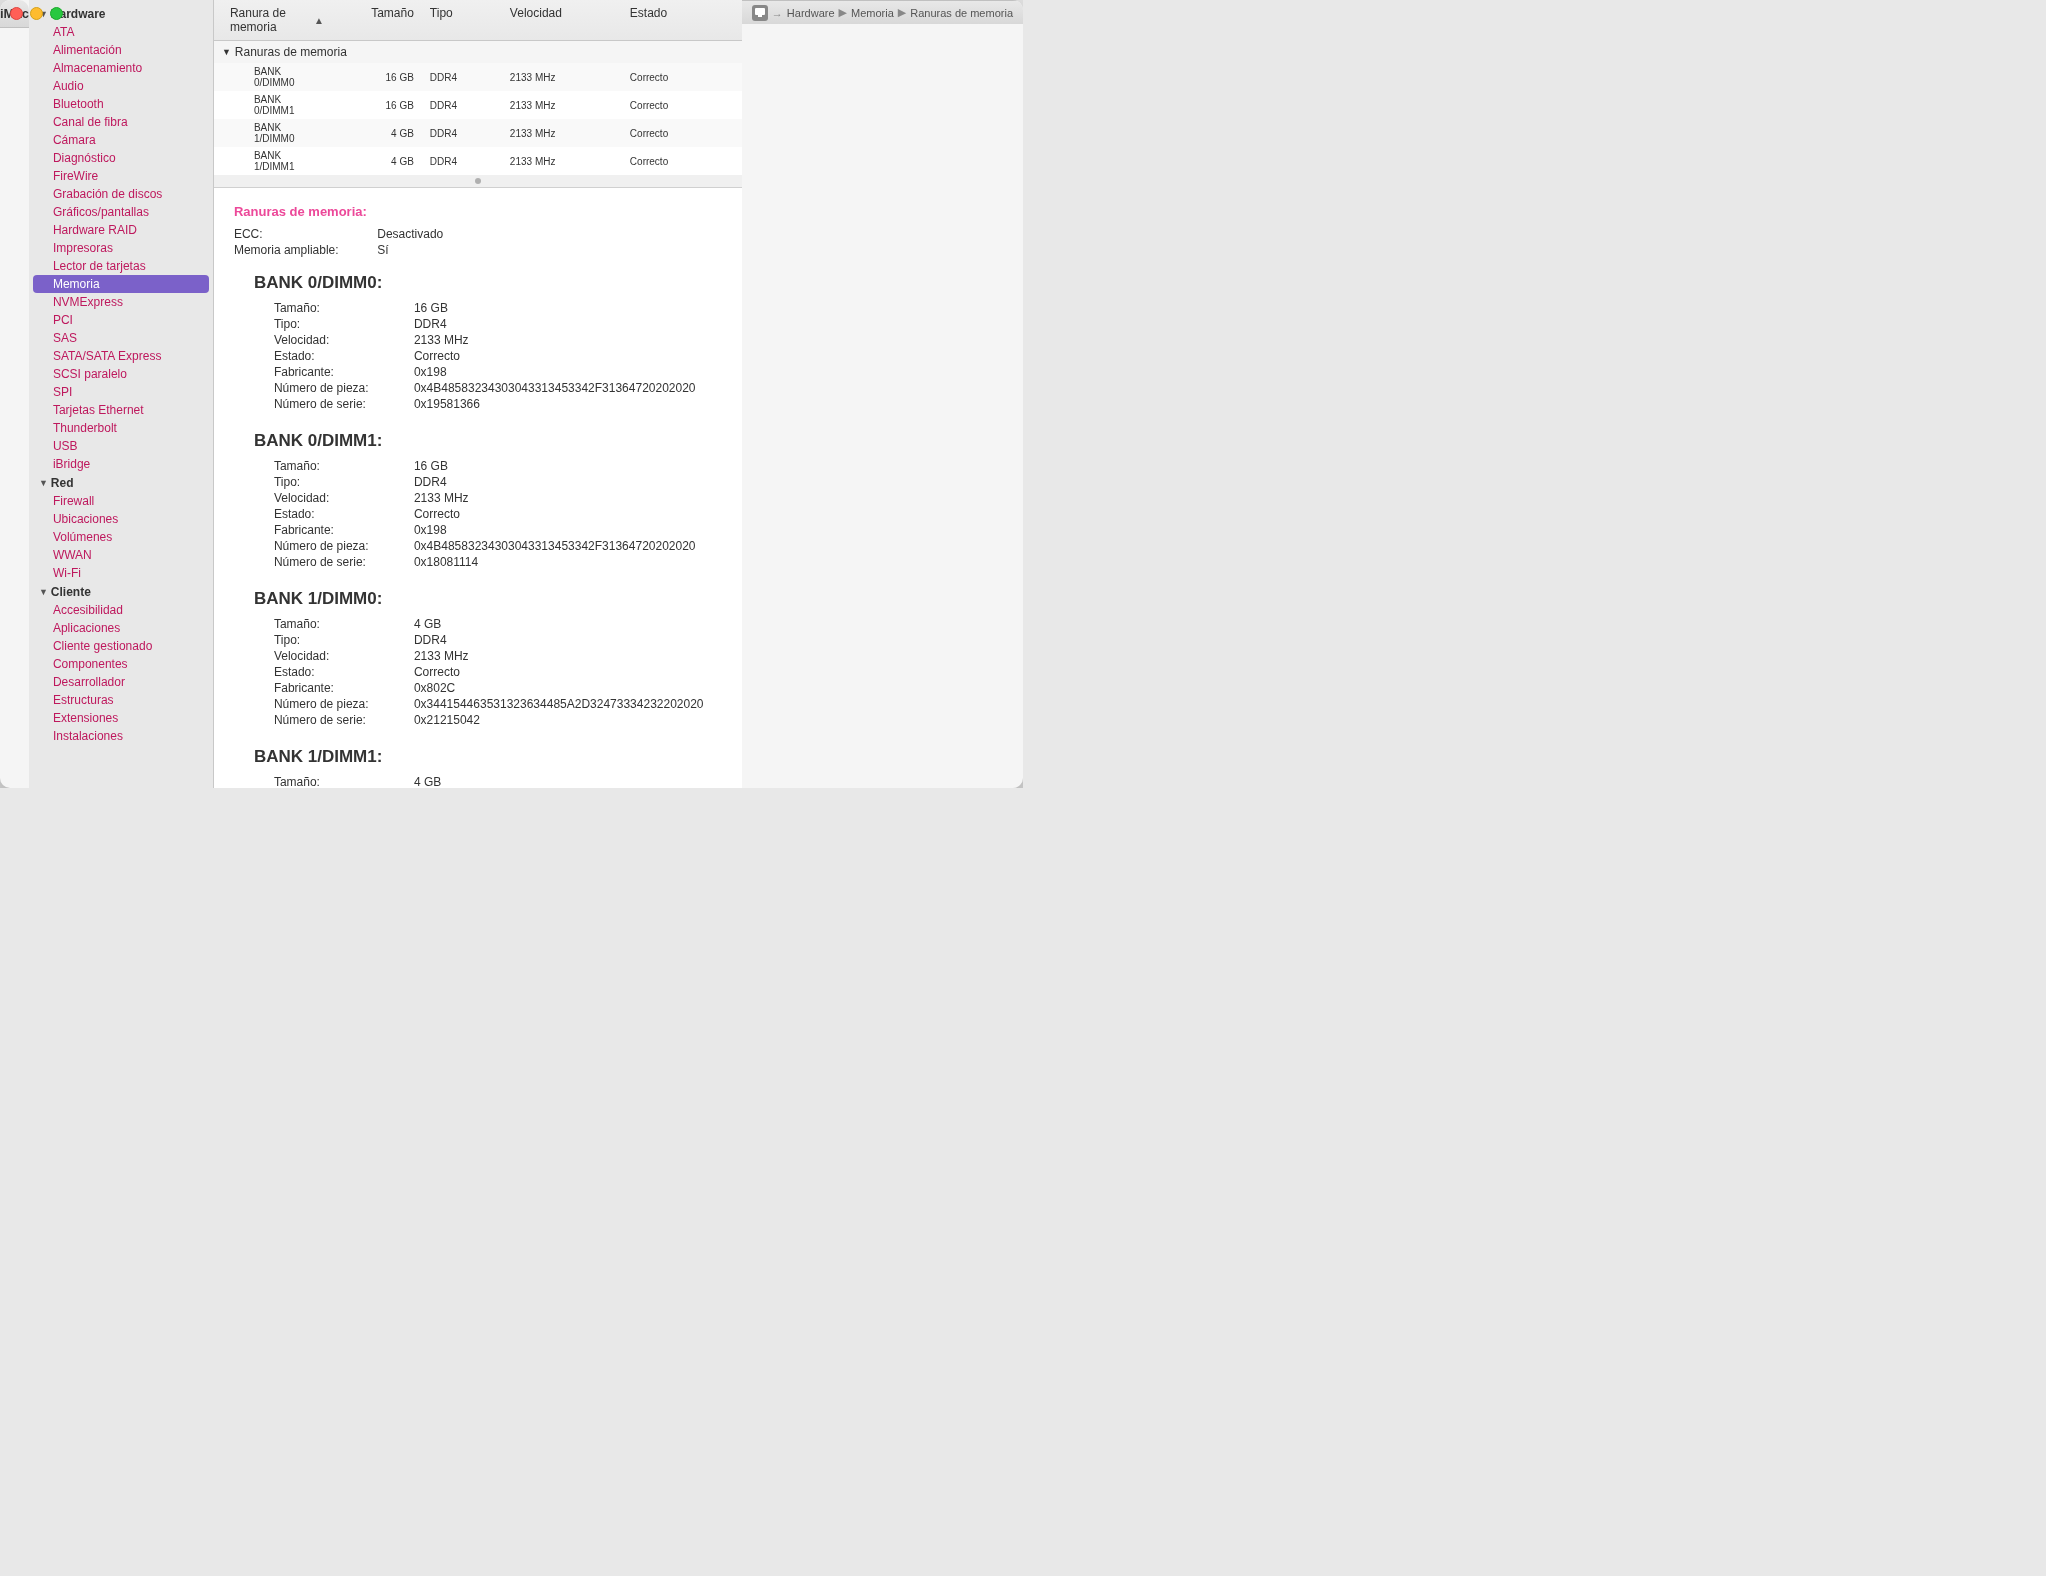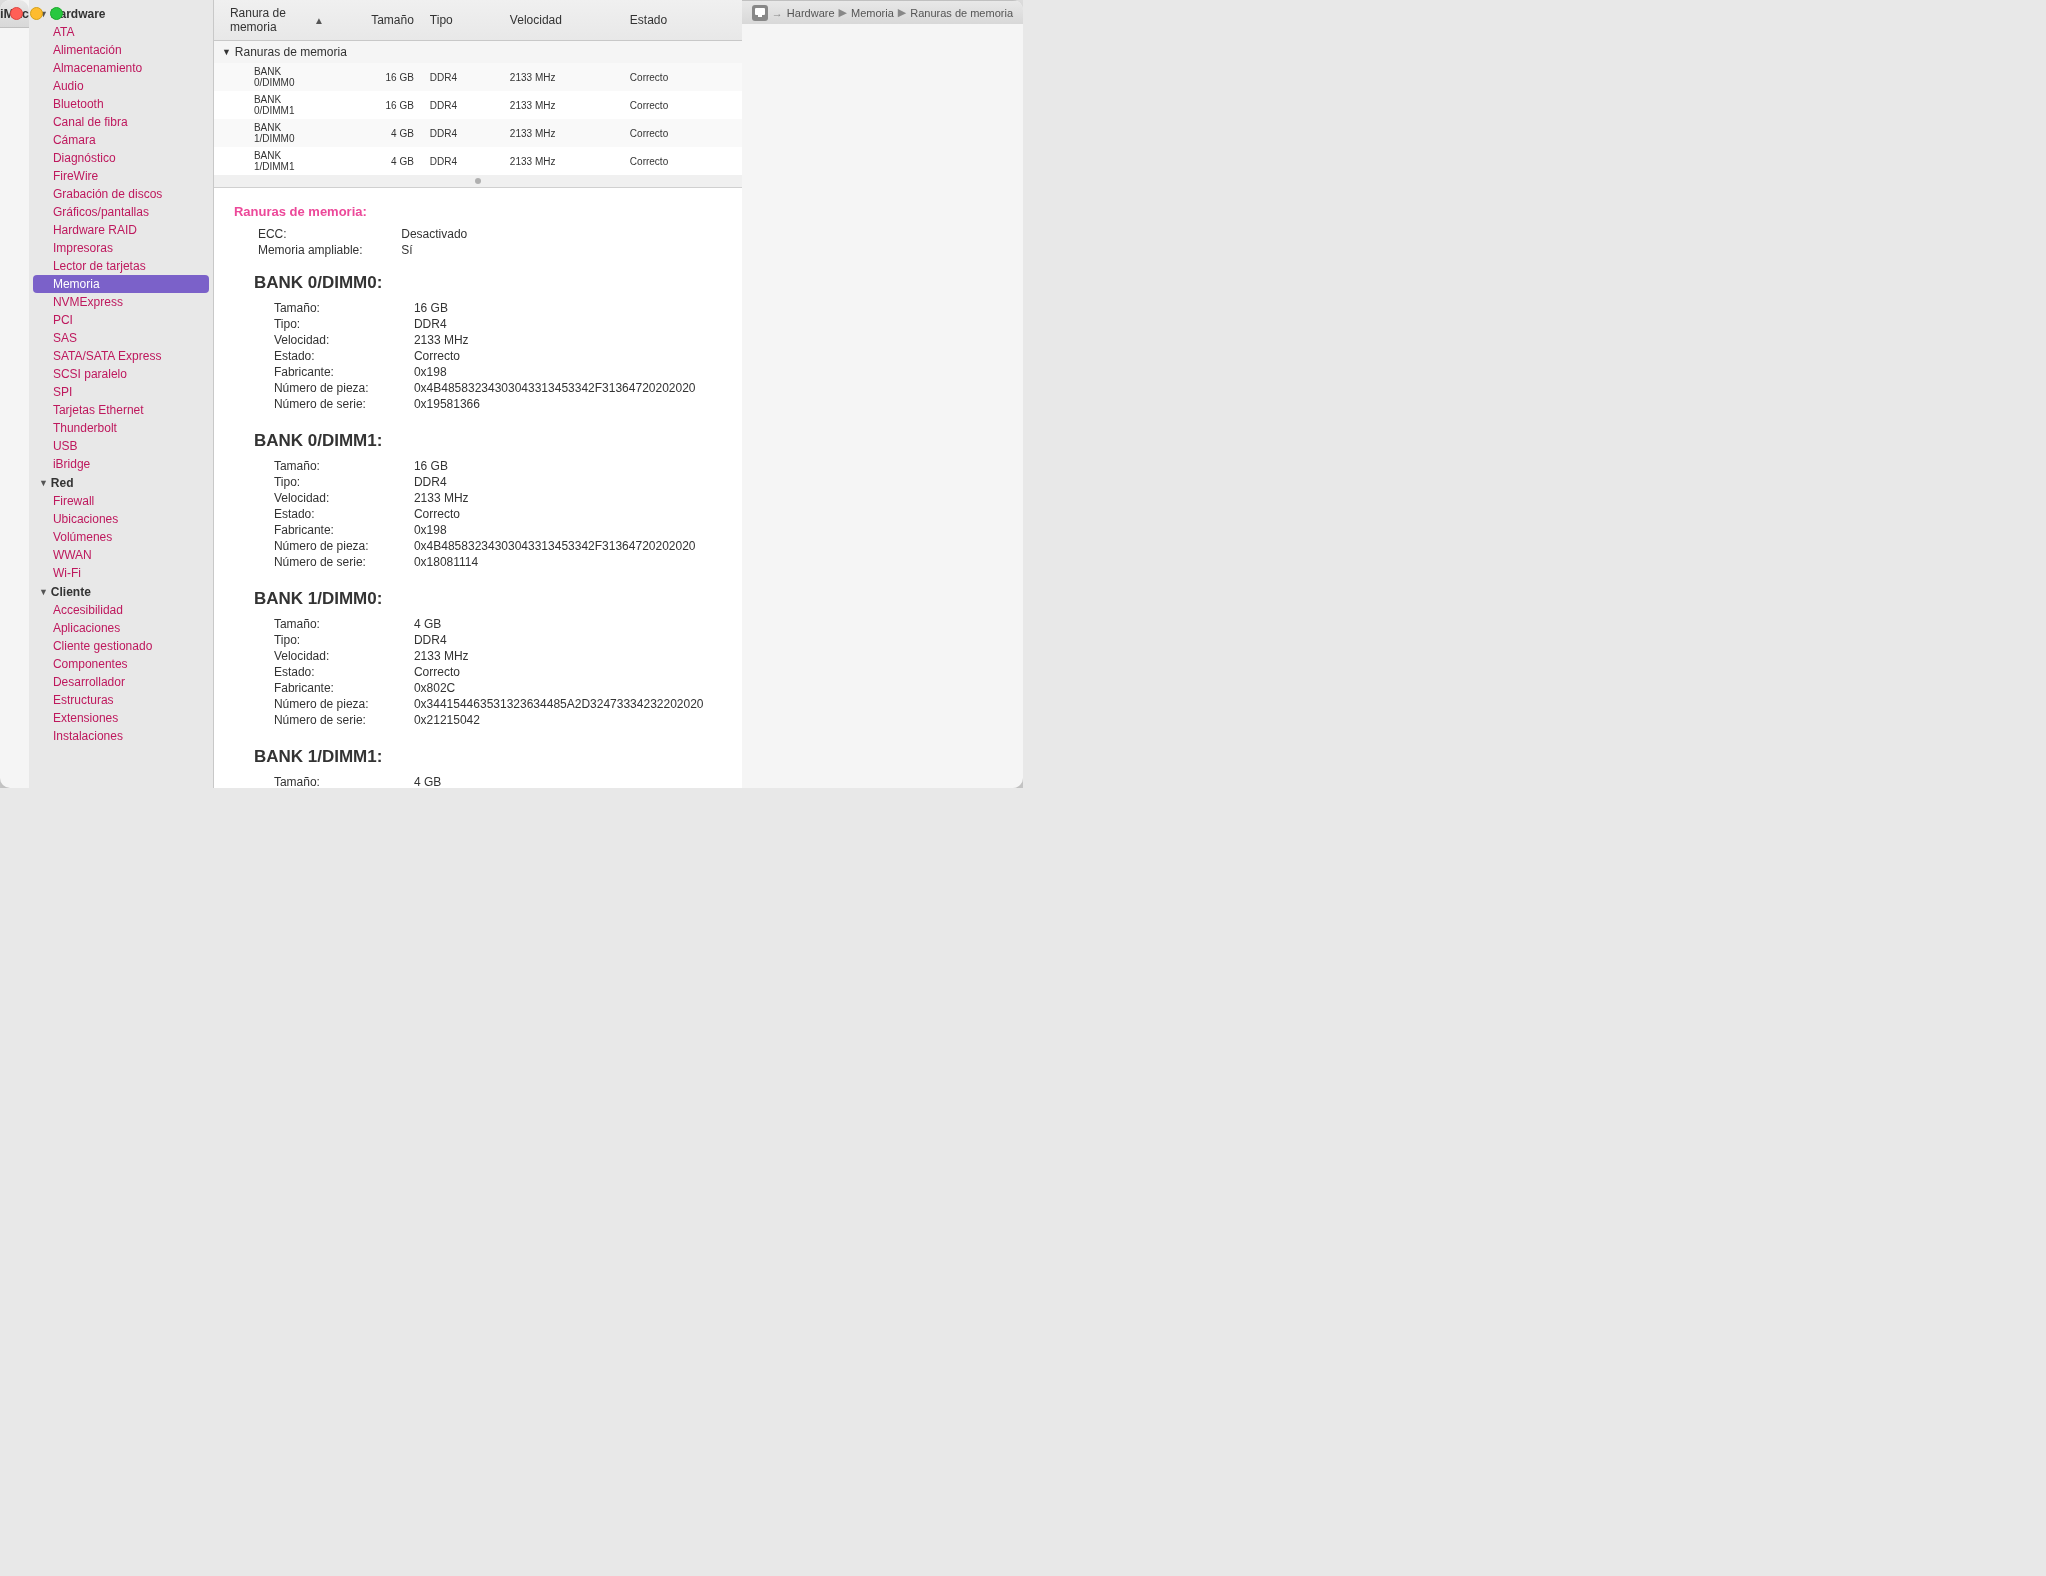--- a/index.html
+++ b/index.html
@@ -23,21 +23,21 @@
     .sidebar::-webkit-scrollbar-thumb { background: #b0b0b0; border-radius: 3px; }
     
     .sidebar-group-header { padding: 3px 8px 2px 10px; font-size: 12px; font-weight: 700; color: #333; display: flex; align-items: center; gap: 3px; cursor: pointer; }
     .sidebar-group-header .triangle { font-size: 9px; color: #555; }
     
     .sidebar-item { padding: 2px 8px 2px 20px; font-size: 12px; color: #be185d; cursor: pointer; border-radius: 4px; margin: 0 4px; }
     .sidebar-item.active { background: #7b61c9; color: white; }
     
     
     .main-panel { flex: 1; display: flex; flex-direction: column; overflow: hidden; background: white; }
-    .table-header { display: flex; align-items: center; background: linear-gradient(to bottom, #f0f0f0, #e8e8e8); border-bottom: 1px solid #c8c8c8; padding: 4px 0; }
+    .table-header { display: flex; background: linear-gradient(to bottom, #f0f0f0, #e8e8e8); border-bottom: 1px solid #c8c8c8; padding: 4px 0; }
     .table-header-cell { font-size: 12px; color: #333; padding: 2px 8px; font-weight: 500; }
     .table-header-cell.name { flex: 1; padding-left: 16px; display: flex; align-items: center; gap: 4px; }
     .table-header-cell.size { width: 90px; text-align: right; }
     .table-header-cell.type { width: 80px; }
     .table-header-cell.speed { width: 120px; }
     .table-header-cell.status { width: 120px; }
     .sort-arrow { font-size: 10px; color: #555; }
     
     .table-group-row { display: flex; align-items: center; background: #f5f5f5; padding: 2px 0; }
     .table-group-label { font-size: 12px; color: #333; padding: 2px 8px; display: flex; align-items: center; gap: 4px; font-weight: 500; }
@@ -61,21 +61,21 @@
     .scroll-dot { width: 6px; height: 6px; border-radius: 50%; background: #b0b0b0; }
     
     
     .detail-area { flex: 1; overflow-y: auto; padding: 16px 20px; }
     .detail-area::-webkit-scrollbar { width: 10px; }
     .detail-area::-webkit-scrollbar-track { background: #f0f0f0; }
     .detail-area::-webkit-scrollbar-thumb { background: #c0c0c0; border-radius: 5px; }
     
     .detail-section-title { font-size: 13px; font-weight: 700; color: #ec4899; margin-bottom: 8px; }
     
-    .detail-meta { margin-bottom: 16px; margin-left: 24px; }
+    .detail-meta { margin-bottom: 16px; }
     .detail-meta-row { font-size: 12px; color: #333; margin-bottom: 2px; }
     .detail-meta-label { display: inline-block; width: 140px; }
     
     .bank-section { margin-bottom: 20px; }
     .bank-title { font-size: 17px; font-weight: 700; color: #333; margin-bottom: 8px; margin-left: 20px; }
     .bank-details { margin-left: 40px; }
     .bank-row { font-size: 12px; color: #333; margin-bottom: 2px; display: flex; }
     .bank-label { display: inline-block; width: 140px; color: #333; }
     .bank-value { color: #333; }
     

